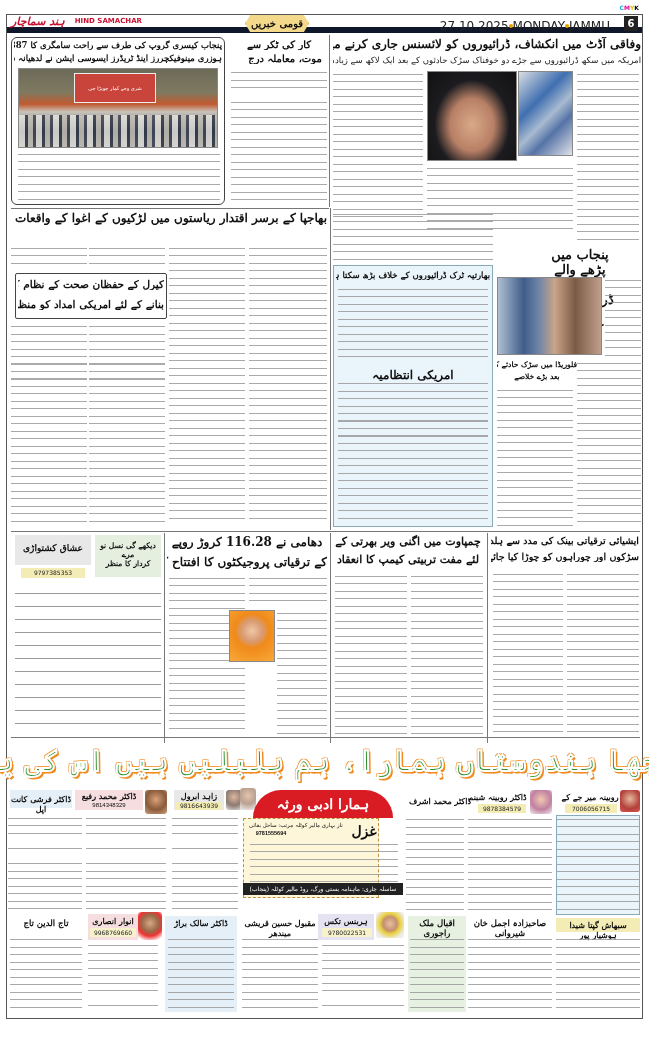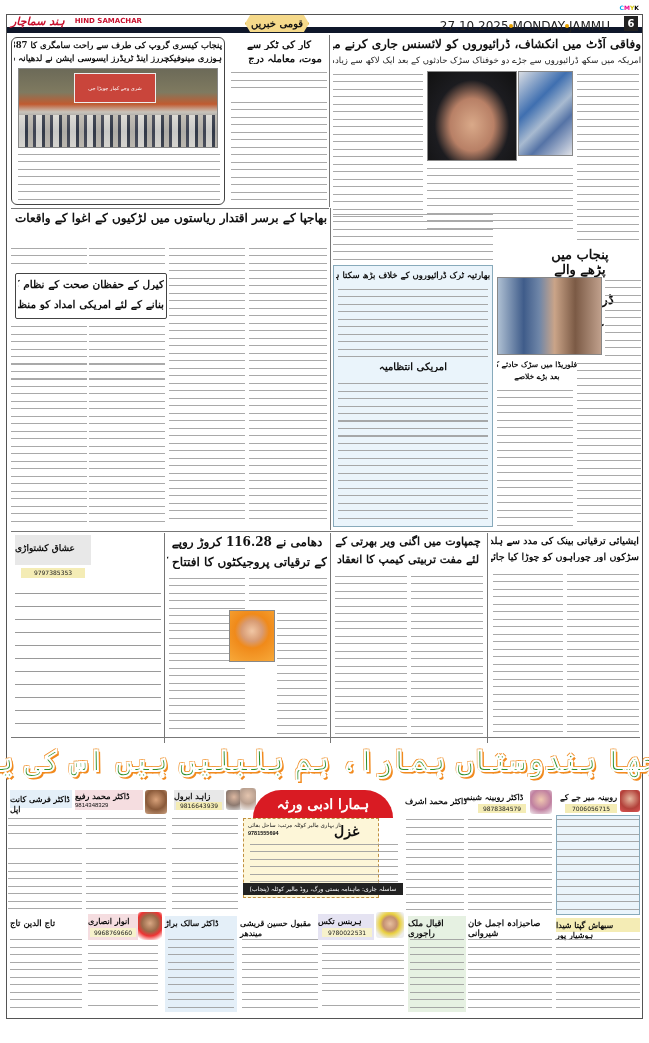--- a/index.html
+++ b/index.html
@@ -17,21 +17,21 @@
   .block { position: absolute; overflow: hidden; }
   .lines { position:absolute; inset:0; background: repeating-linear-gradient(to bottom, transparent 0, transparent 3px, #9a9a9a 3px, #9a9a9a 4px, transparent 4px, transparent 7.5px); opacity:0.85; }
   .col-rule { position:absolute; width:1px; background:#777; }
   .h-rule { position:absolute; height:1px; background:#777; }
   .head { position:absolute; font-family:"DejaVu Serif",serif; font-weight:bold; color:#111; direction: rtl; text-align:center; white-space:nowrap; overflow:hidden; }
   .sub { position:absolute; font-family:"DejaVu Serif",serif; color:#222; direction: rtl; text-align:center; white-space:nowrap; overflow:hidden; }
   .photo { position:absolute; overflow:hidden; border:1px solid #888; }
   .boxed { position:absolute; border:1px solid #444; border-radius:6px; }
   .shaded { position:absolute; background:#eaf4fb; border:1px solid #8ab; }
   .pill { position:absolute; background:#f4ecb5; font-size:6px; text-align:center; color:#222; }
-  .author { position:absolute; font-family:"DejaVu Serif",serif; font-size:8px; font-weight:bold; text-align:left; direction:rtl; color:#111; }
+  .author { position:absolute; font-family:"DejaVu Serif",serif; font-size:8px; font-weight:bold; text-align:center; direction:rtl; color:#111; }
   .banner { position:absolute; left:6px; top:735px; width:637px; height:50px; display:flex; align-items:center; justify-content:center; }
   .banner-text { font-family:"DejaVu Serif",serif; font-size:30px; font-weight:bold; color:#2d8f2d; direction:rtl; white-space:nowrap; -webkit-text-stroke: 1px #fff; text-shadow: 2px 2px 0 #f28a1e, -1px -1px 0 #f28a1e, 1px -1px 0 #f28a1e; letter-spacing:-1px; }
   .ghazal-title { position:absolute; left:253px; top:790px; width:140px; height:28px; background:#d91b23; border-radius: 70px 70px 0 0; color:#fff; font-family:"DejaVu Serif",serif; font-size:14px; font-weight:bold; display:flex; align-items:center; justify-content:center; direction:rtl; }
   .ghazal-box { position:absolute; left:243px; top:818px; width:136px; height:80px; background:#fdf6d8; border:1px dashed #c09040; }
   .ghazal-footer { position:absolute; left:243px; top:883px; width:160px; height:12px; background:#222; color:#fff; font-size:6px; text-align:center; direction:rtl; line-height:12px; }
   .avatar { position:absolute; border-radius:3px; overflow:hidden; }
 </style>
 </head>
 <body>
 
@@ -100,21 +100,21 @@
     </div>
   <div class="block" style="left:570px;top:345px;width:64px;height:166px;">
       <div class="lines"></div>
     </div>
 
   <div class="shaded" style="left:326px;top:250px;width:160px;height:262px;">
     <div class="head" style="left:2px;right:2px;top:4px;font-size:8.5px;">بھارتیہ ٹرک ڈرائیوروں کے خلاف بڑھ سکتا ہے بھید بھاؤ</div>
     <div class="block" style="left:4px;top:20px;width:150px;height:78px;">
         <div class="lines"></div>
       </div>
-    <div class="head" style="left:2px;right:2px;top:95px;font-size:10px;">امریکی انتظامیہ</div>
+    <div class="head" style="left:2px;right:2px;top:102px;font-size:12px;">امریکی انتظامیہ</div>
     <div class="block" style="left:4px;top:114px;width:150px;height:144px;">
         <div class="lines"></div>
       </div>
   </div>
   <div class="block" style="left:326px;top:196px;width:160px;height:50px;">
       <div class="lines"></div>
     </div>
 
   <div class="h-rule" style="left:4px;top:193px;width:318px;"></div>
   <div class="head" style="left:4px;top:196px;width:316px;font-size:12px;">بھاجپا کے برسر اقتدار ریاستوں میں لڑکیوں کے اغوا کے واقعات میں غیر معمولی اضافہ</div>
@@ -142,20 +142,24 @@
   <div class="block" style="left:82px;top:308px;width:76px;height:205px;">
       <div class="lines"></div>
     </div>
 
   <div class="h-rule" style="left:4px;top:516px;width:629px;"></div>
 
   <div style="position:absolute;left:8px;top:520px;width:76px;height:30px;background:#e8e8e8;">
     <div class="author" style="left:0;right:0;top:8px;font-size:9px;">عشاق کشتواڑی</div>
   </div>
   <div class="pill" style="left:14px;top:553px;width:64px;height:10px;line-height:10px;">9797385353</div>
+  <div style="position:absolute;left:88px;top:520px;width:66px;height:42px;background:#e4efe0;">
+    <div class="author" style="left:0;right:0;top:6px;font-size:7.5px;">دیکھے گی نسل نو مرے</div>
+    <div class="author" style="left:0;right:0;top:24px;font-size:7.5px;">کردار کا منظر</div>
+  </div>
   <div class="block" style="left:8px;top:570px;width:146px;height:150px;">
       <div class="lines" style="background:repeating-linear-gradient(to bottom,transparent 0,transparent 8px,#888 8px,#888 9px,transparent 9px,transparent 13px);"></div>
     </div>
   <div class="col-rule" style="left:157px;top:518px;height:210px;"></div>
 
   <div class="head" style="left:160px;top:520px;width:160px;font-size:12px;">دھامی نے 116.28 کروڑ روپے</div>
   <div class="head" style="left:160px;top:540px;width:160px;font-size:12px;">کے ترقیاتی پروجیکٹوں کا افتتاح کیا</div>
   <div class="block" style="left:162px;top:560px;width:76px;height:160px;">
       <div class="lines"></div>
     </div>

